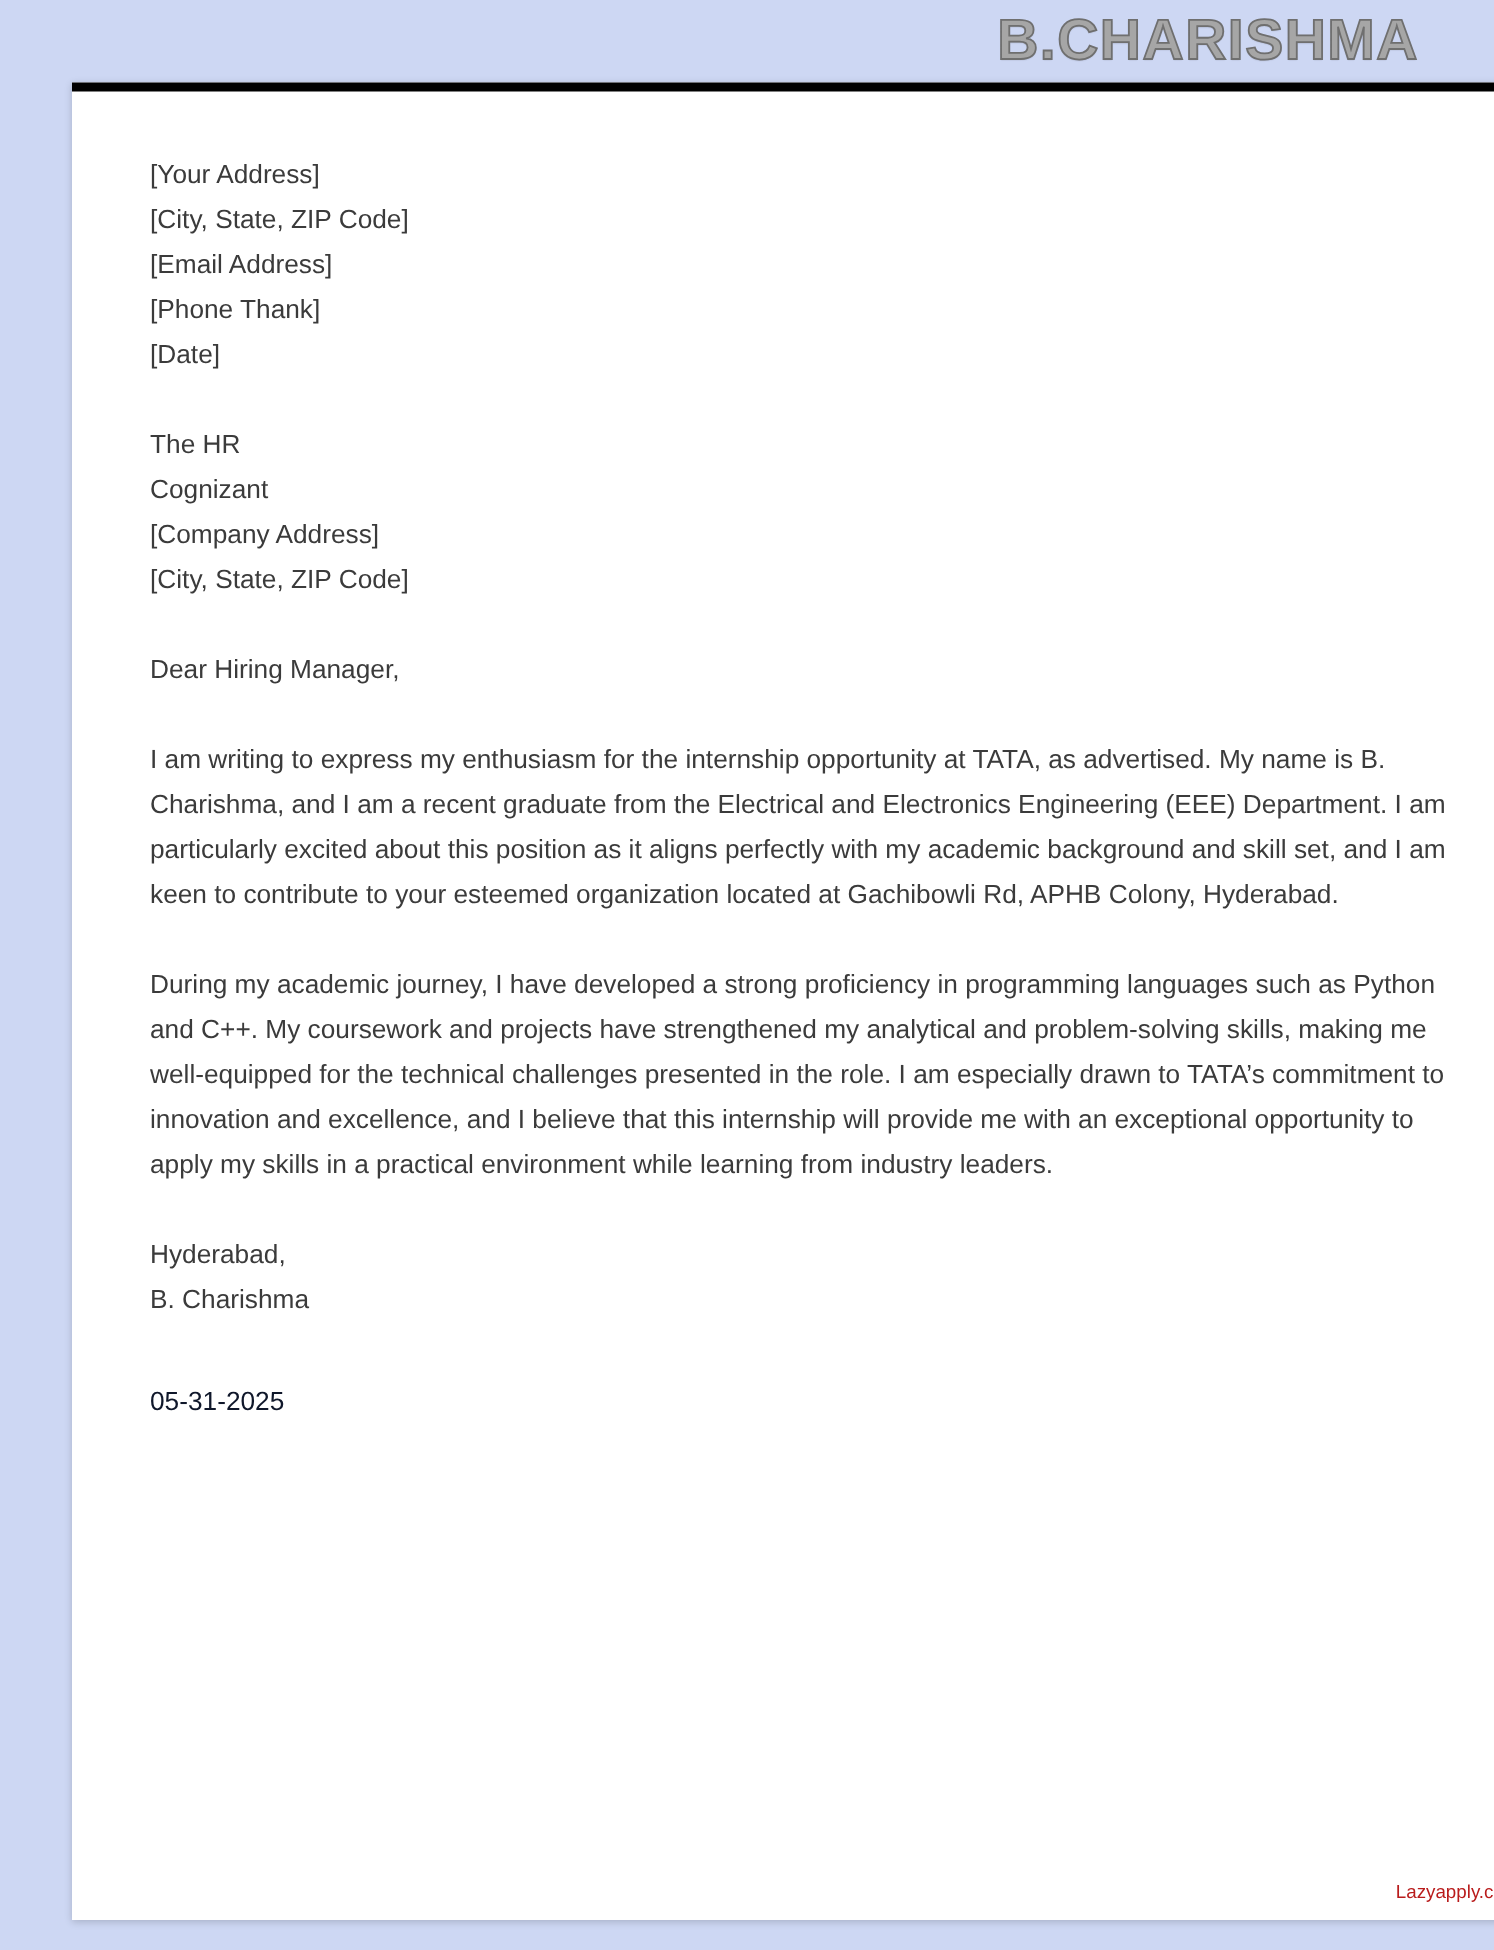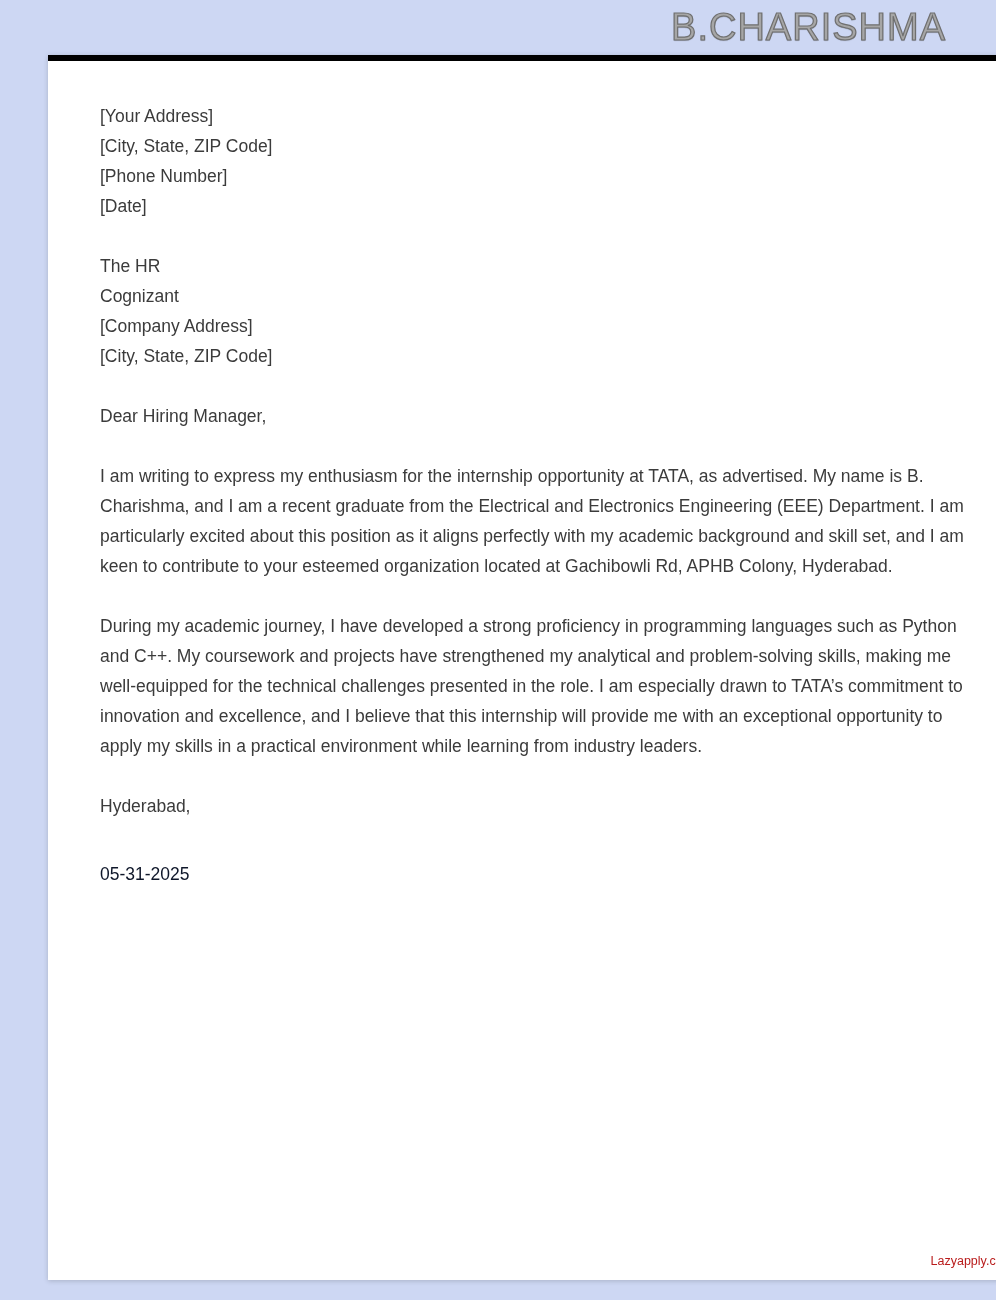--- a/index.html
+++ b/index.html
@@ -13,21 +13,21 @@
     width: 996px;
     height: 1300px;
     background: #cdd7f3;
     overflow: hidden;
   }
   .brand {
     position: absolute;
     top: 6px;
     right: 50px;
     font-size: 38px;
-    font-weight: 400;
+    font-weight: 700;
     letter-spacing: 1px;
     color: #a6a6a6;
     -webkit-text-stroke: 1.2px #6f6f6f;
     text-shadow: 0 1px 1px rgba(0,0,0,0.25);
     font-family: "Liberation Sans", sans-serif;
   }
   .card {
     position: absolute;
     left: 48px;
     top: 55px;
@@ -67,38 +67,40 @@
 
   <div class="brand">B.CHARISHMA</div>
 
   <div class="card">
 
     <div class="letter">
 
       <div class="block">
         <div>[Your Address]</div>
         <div>[City, State, ZIP Code]</div>
-        <div>[Phone Number]</div>
+        <div>[Email Address]</div>
+        <div>[Phone Thank]</div>
         <div>[Date]</div>
       </div>
 
       <div class="block">
         <div>The HR</div>
         <div>Cognizant</div>
         <div>[Company Address]</div>
         <div>[City, State, ZIP Code]</div>
       </div>
 
       <div class="block">Dear Hiring Manager,</div>
 
       <div class="para">I am writing to express my enthusiasm for the internship opportunity at TATA, as advertised. My name is B. Charishma, and I am a recent graduate from the Electrical and Electronics Engineering (EEE) Department. I am particularly excited about this position as it aligns perfectly with my academic background and skill set, and I am keen to contribute to your esteemed organization located at Gachibowli Rd, APHB Colony, Hyderabad.</div>
       <div class="para">During my academic journey, I have developed a strong proficiency in programming languages such as Python and C++. My coursework and projects have strengthened my analytical and problem-solving skills, making me well-equipped for the technical challenges presented in the role. I am especially drawn to TATA’s commitment to innovation and excellence, and I believe that this internship will provide me with an exceptional opportunity to apply my skills in a practical environment while learning from industry leaders.</div>
 
       <div class="block">
         <div>Hyderabad,</div>
+        <div>B. Charishma</div>
       </div>
 
       <div class="date-link">05-31-2025</div>
 
     </div>
 
     <div class="watermark">Lazyapply.com</div>
 
   </div>
 

